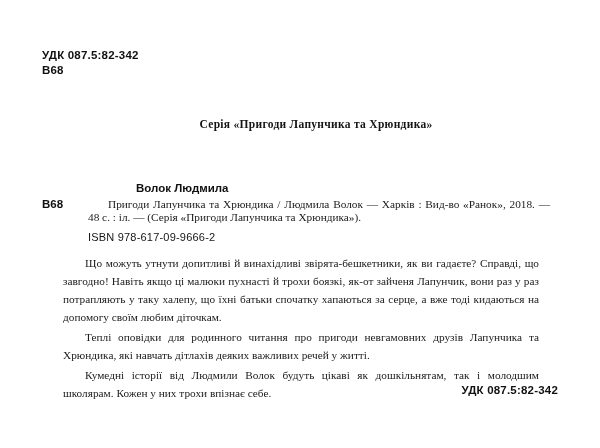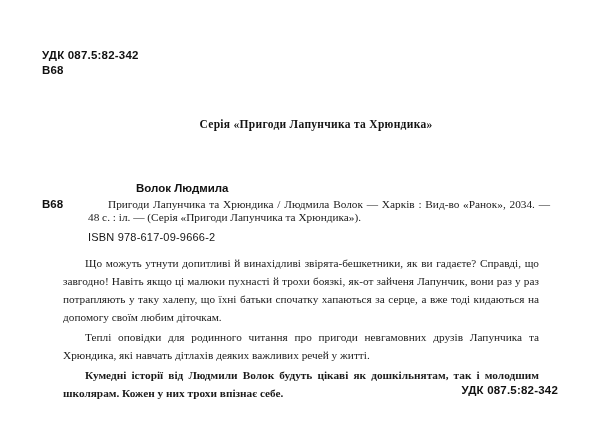--- a/index.html
+++ b/index.html
@@ -103,21 +103,21 @@
     width: 476px;
   }
   .annotation p {
     margin: 0 0 2px 0;
     font-size: 11.3px;
     line-height: 18px;
     text-align: justify;
     text-indent: 22px;
     color: #1a1a1a;
   }
-  .annotation p:last-child { margin-bottom: 0; font-weight: bold; }
+  .annotation p:last-child { margin-bottom: 0; }
 
   
   .udc-bottom {
     position: absolute;
     right: 42px;
     top: 384px;
     font-family: "Liberation Sans", "DejaVu Sans", sans-serif;
     font-weight: bold;
     font-size: 11.5px;
     letter-spacing: 0.2px;
@@ -134,21 +134,21 @@
     <div>УДК 087.5:82-342</div>
     <div>В68</div>
   </div>
 
   <div class="series-line">Серія «Пригоди Лапунчика та Хрюндика»</div>
 
   <div class="cip">
     <div class="cip-mark">В68</div>
     <div class="cip-body">
       <div class="author">Волок Людмила</div>
-      <div class="desc">Пригоди Лапунчика та Хрюндика / Людмила Волок — Харків : Вид-во «Ранок», 2034. — 48 с. : іл. — (Серія «Пригоди Лапунчика та Хрюндика»).</div>
+      <div class="desc">Пригоди Лапунчика та Хрюндика / Людмила Волок — Харків : Вид-во «Ранок», 2018. — 48 с. : іл. — (Серія «Пригоди Лапунчика та Хрюндика»).</div>
     </div>
     <div class="isbn">ISBN 978-617-09-9666-2</div>
   </div>
 
   <div class="annotation">
     <p>Що можуть утнути допитливі й винахідливі звірята-бешкетники, як ви гадаєте? Справді, що завгодно! Навіть якщо ці малюки пухнасті й трохи боязкі, як-от зайченя Лапунчик, вони раз у раз потрапляють у таку халепу, що їхні батьки спочатку хапаються за серце, а вже тоді кидаються на допомогу своїм любим діточкам.</p>
     <p>Теплі оповідки для родинного читання про пригоди невгамовних друзів Лапунчика та Хрюндика, які навчать дітлахів деяких важливих речей у житті.</p>
     <p>Кумедні історії від Людмили Волок будуть цікаві як дошкільнятам, так і молодшим школярам. Кожен у них трохи впізнає себе.</p>
   </div>
 

